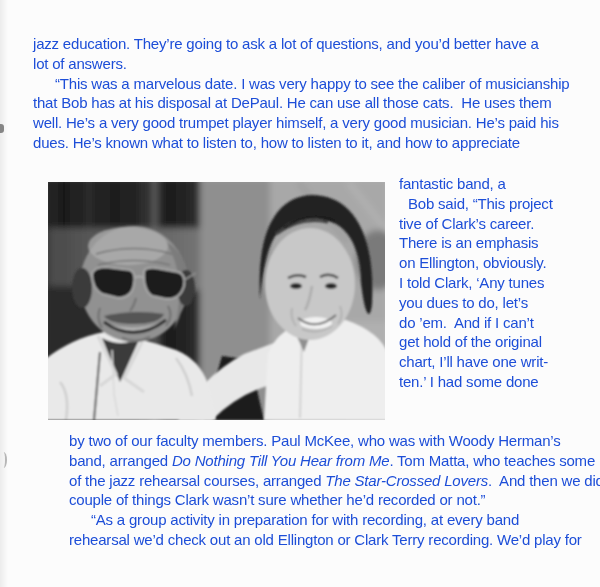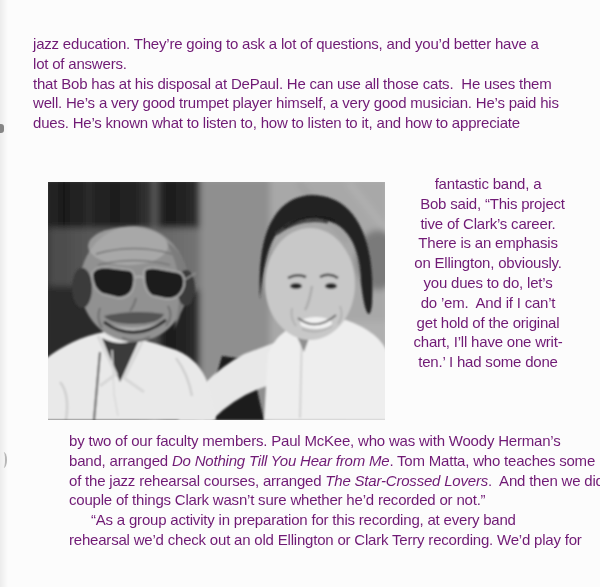--- a/index.html
+++ b/index.html
@@ -1,47 +1,48 @@
 <!DOCTYPE html>
 <html><head>
 <meta charset="utf-8">
 <style>
   html,body{margin:0;padding:0;background:#fdfdfd;}
   .page{
     position:relative;width:600px;height:587px;overflow:hidden;
     background:#fcfcfc;
     font-family:"Liberation Sans", sans-serif;
-    color:#701a75;
+    color:#1d4ed8;
     font-size:15px;
     letter-spacing:-0.2px;
   }
   .edge-shade{position:absolute;left:0;top:0;width:8px;height:587px;
     background:linear-gradient(90deg,#ececec,#fcfcfc);}
   .speck-1{position:absolute;left:0;top:124px;width:4px;height:9px;background:#6a6a6a;border-radius:0 3px 3px 0;opacity:.8;}
   .speck-2{position:absolute;left:0;top:452px;width:5px;height:16px;border-right:2px solid #9b9b9b;border-radius:0 60% 60% 0;opacity:.7;}
   .textblock{position:absolute;}
   .top-block{left:33px;top:34px;width:545px;}
-  .right-col{left:399px;top:174px;width:178px;text-align:center;}
+  .right-col{left:399px;top:174px;width:178px;}
   .bottom-block{left:33px;top:431px;width:550px;margin-left:36px;}
   .line{height:19.8px;line-height:19.8px;white-space:pre;}
   .line .it{font-style:italic;}
   .photo-frame{position:absolute;left:48px;top:182px;width:337px;height:238px;}
   .photo-frame svg{display:block;}
 </style>
 </head>
 <body>
 
 <div class="page">
   <div class="edge-shade"></div>
   <div class="speck-1"></div>
   <div class="speck-2"></div>
 
   <div class="textblock top-block" id="top-block">
       <div class="line"><span>jazz education. They’re going to ask a lot of questions, and you’d better have a</span></div>
       <div class="line"><span>lot of answers.</span></div>
+      <div class="line" style="padding-left: 22px;"><span>“This was a marvelous date. I was very happy to see the caliber of musicianship</span></div>
       <div class="line"><span>that Bob has at his disposal at DePaul. He can use all those cats.  He uses them</span></div>
       <div class="line"><span>well. He’s a very good trumpet player himself, a very good musician. He’s paid his</span></div>
       <div class="line"><span>dues. He’s known what to listen to, how to listen to it, and how to appreciate</span></div>
     </div>
 
   <div class="photo-frame" role="img" aria-label="Black-and-white photograph of two smiling men in white shirts, an older man wearing glasses on the left and a younger dark-haired man on the right">
     <svg width="337" height="238" viewBox="0 0 337 238">
       <defs>
         <filter id="blur3" x="-10%" y="-10%" width="120%" height="120%">
             <feGaussianBlur stdDeviation="3"></feGaussianBlur>
@@ -135,27 +136,28 @@
       </g>
     </svg>
   </div>
 
   <div class="textblock right-col" id="right-col">
       <div class="line"><span>fantastic band, a</span></div>
       <div class="line" style="padding-left: 9px;"><span>Bob said, “This project</span></div>
       <div class="line"><span>tive of Clark’s career.</span></div>
       <div class="line"><span>There is an emphasis</span></div>
       <div class="line"><span>on Ellington, obviously.</span></div>
+      <div class="line"><span>I told Clark, ‘Any tunes</span></div>
       <div class="line"><span>you dues to do, let’s</span></div>
       <div class="line"><span>do ’em.  And if I can’t</span></div>
       <div class="line"><span>get hold of the original</span></div>
       <div class="line"><span>chart, I’ll have one writ-</span></div>
       <div class="line"><span>ten.’ I had some done</span></div>
     </div>
   <div class="textblock bottom-block" id="bottom-block">
       <div class="line"><span>by two of our faculty members. Paul McKee, who was with Woody Herman’s</span></div>
       <div class="line"><span>band, arranged </span><span class="it">Do Nothing Till You Hear from Me</span><span>. Tom Matta, who teaches some</span></div>
       <div class="line"><span>of the jazz rehearsal courses, arranged </span><span class="it">The Star-Crossed Lovers</span><span>.  And then we did a</span></div>
       <div class="line"><span>couple of things Clark wasn’t sure whether he’d recorded or not.”</span></div>
-      <div class="line" style="padding-left: 22px;"><span>“As a group activity in preparation for this recording, at every band</span></div>
+      <div class="line" style="padding-left: 22px;"><span>“As a group activity in preparation for with recording, at every band</span></div>
       <div class="line"><span>rehearsal we’d check out an old Ellington or Clark Terry recording. We’d play for</span></div>
     </div>
 </div>
 
 </body></html>

